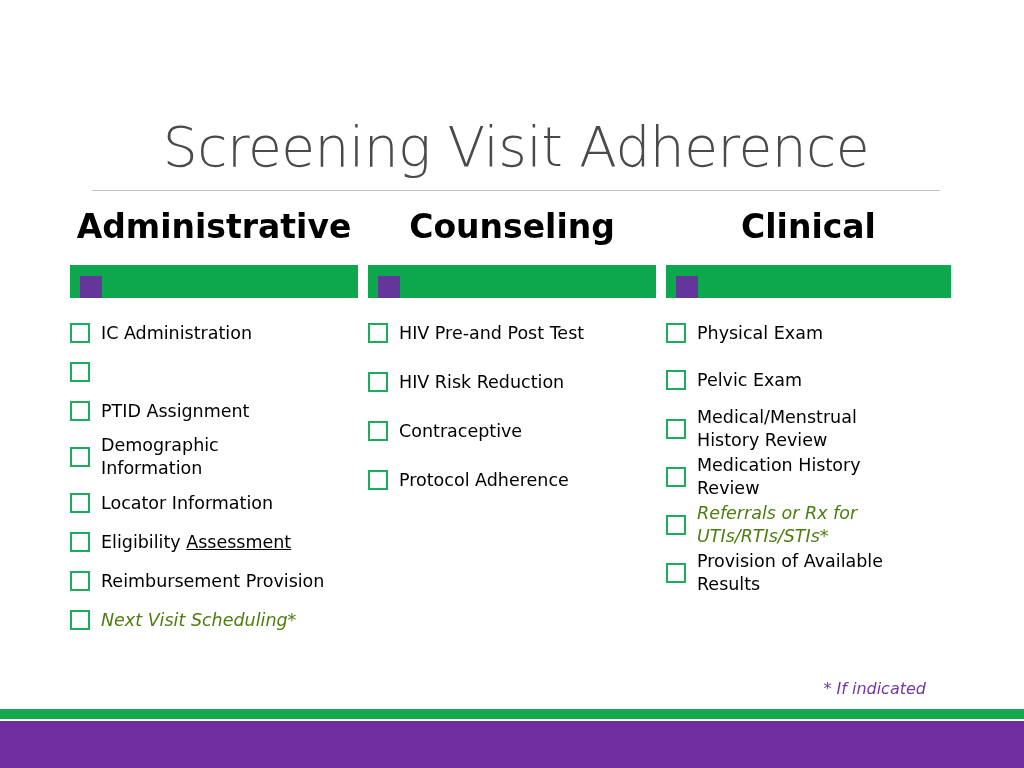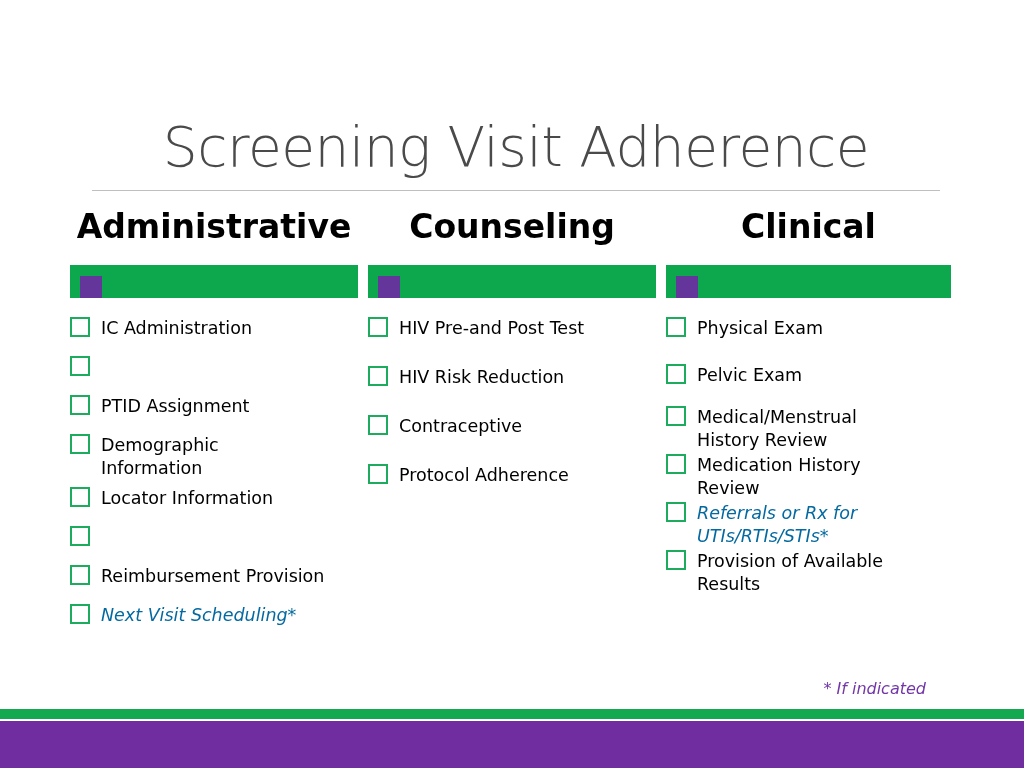--- a/index.html
+++ b/index.html
@@ -99,42 +99,42 @@
     background: #64359B;
   }
 
   
   .checklist {
     margin-top: 19px;
     position: relative;
   }
   .check-item {
     display: flex;
-    align-items: flex-start;
+    align-items: center;
     min-height: 32px;
     margin-bottom: 3px;
   }
   .checkbox {
     flex: 0 0 auto;
     width: 16px;
     height: 16px;
     border: 2.5px solid #1DAB5E;
     background: #ffffff;
     margin-right: 11px;
     box-sizing: content-box;
   }
   .check-label {
     font-family: "DejaVu Sans", sans-serif;
     font-size: 17.5px;
     font-weight: 400;
     color: #000000;
     line-height: 23px;
   }
   .check-label.purple {
-    color: #0369a1;
+    color: #4d7c0f;
     font-style: italic;
   }
   .check-label u {
     text-decoration: underline;
   }
 
   
   .col-1 .check-item { margin-bottom: 7px; }
   .col-2 .check-item { margin-bottom: 17px; }
   .col-3 .check-item { margin-bottom: 2px; }
@@ -202,20 +202,21 @@
         <div class="check-item">
           <span class="checkbox"></span>
           <span class="check-label" style="max-width:165px;"><span>Demographic Information</span></span>
         </div>
         <div class="check-item">
           <span class="checkbox"></span>
           <span class="check-label">Locator Information</span>
         </div>
         <div class="check-item">
           <span class="checkbox"></span>
+          <span class="check-label"><span>Eligibility </span><u>Assessment</u></span>
         </div>
         <div class="check-item">
           <span class="checkbox"></span>
           <span class="check-label">Reimbursement Provision</span>
         </div>
         <div class="check-item">
           <span class="checkbox"></span>
           <span class="check-label purple">Next Visit Scheduling*</span>
         </div>
       </div>

